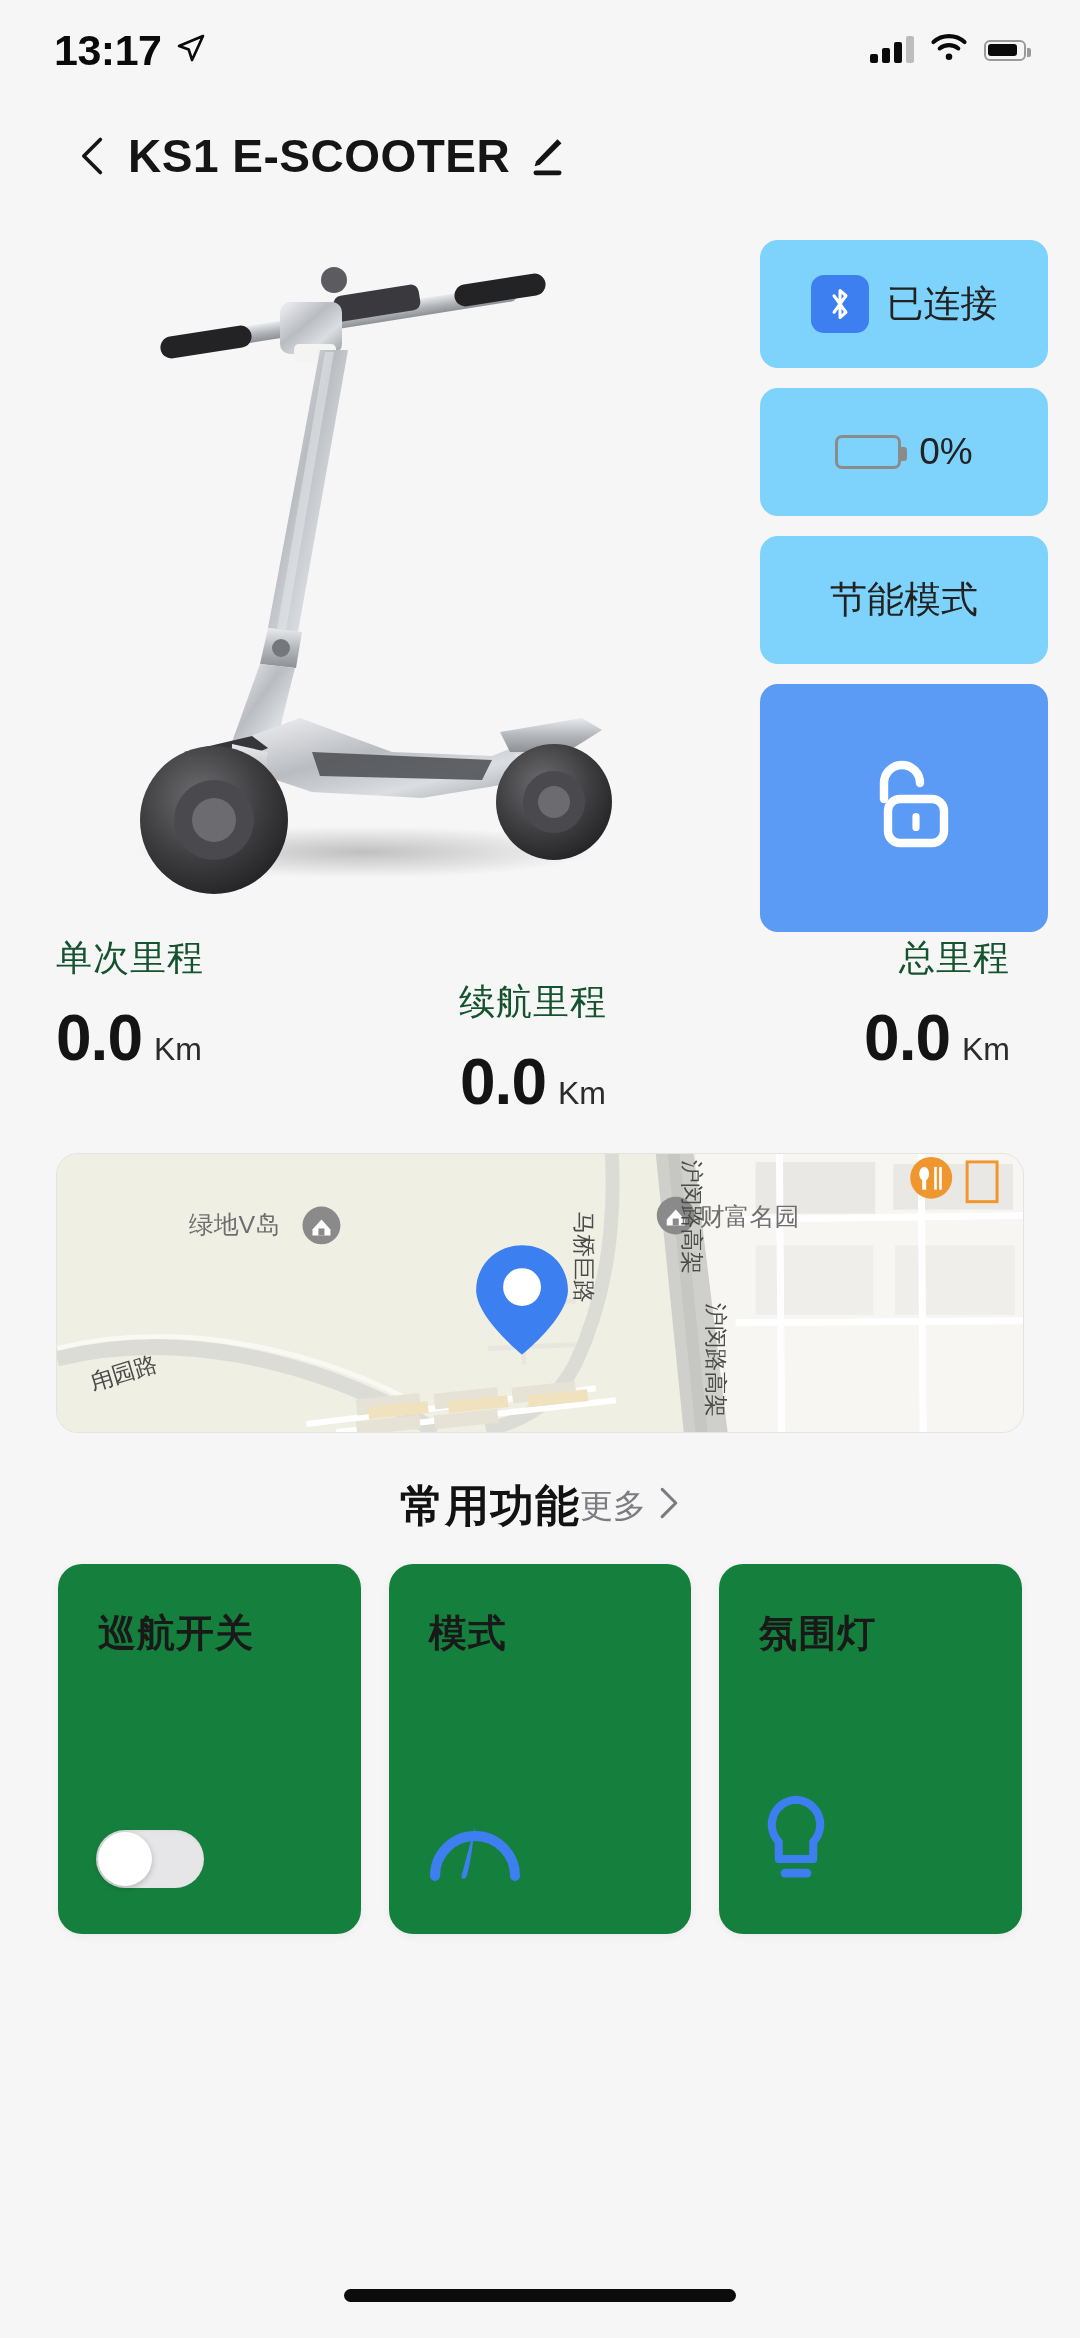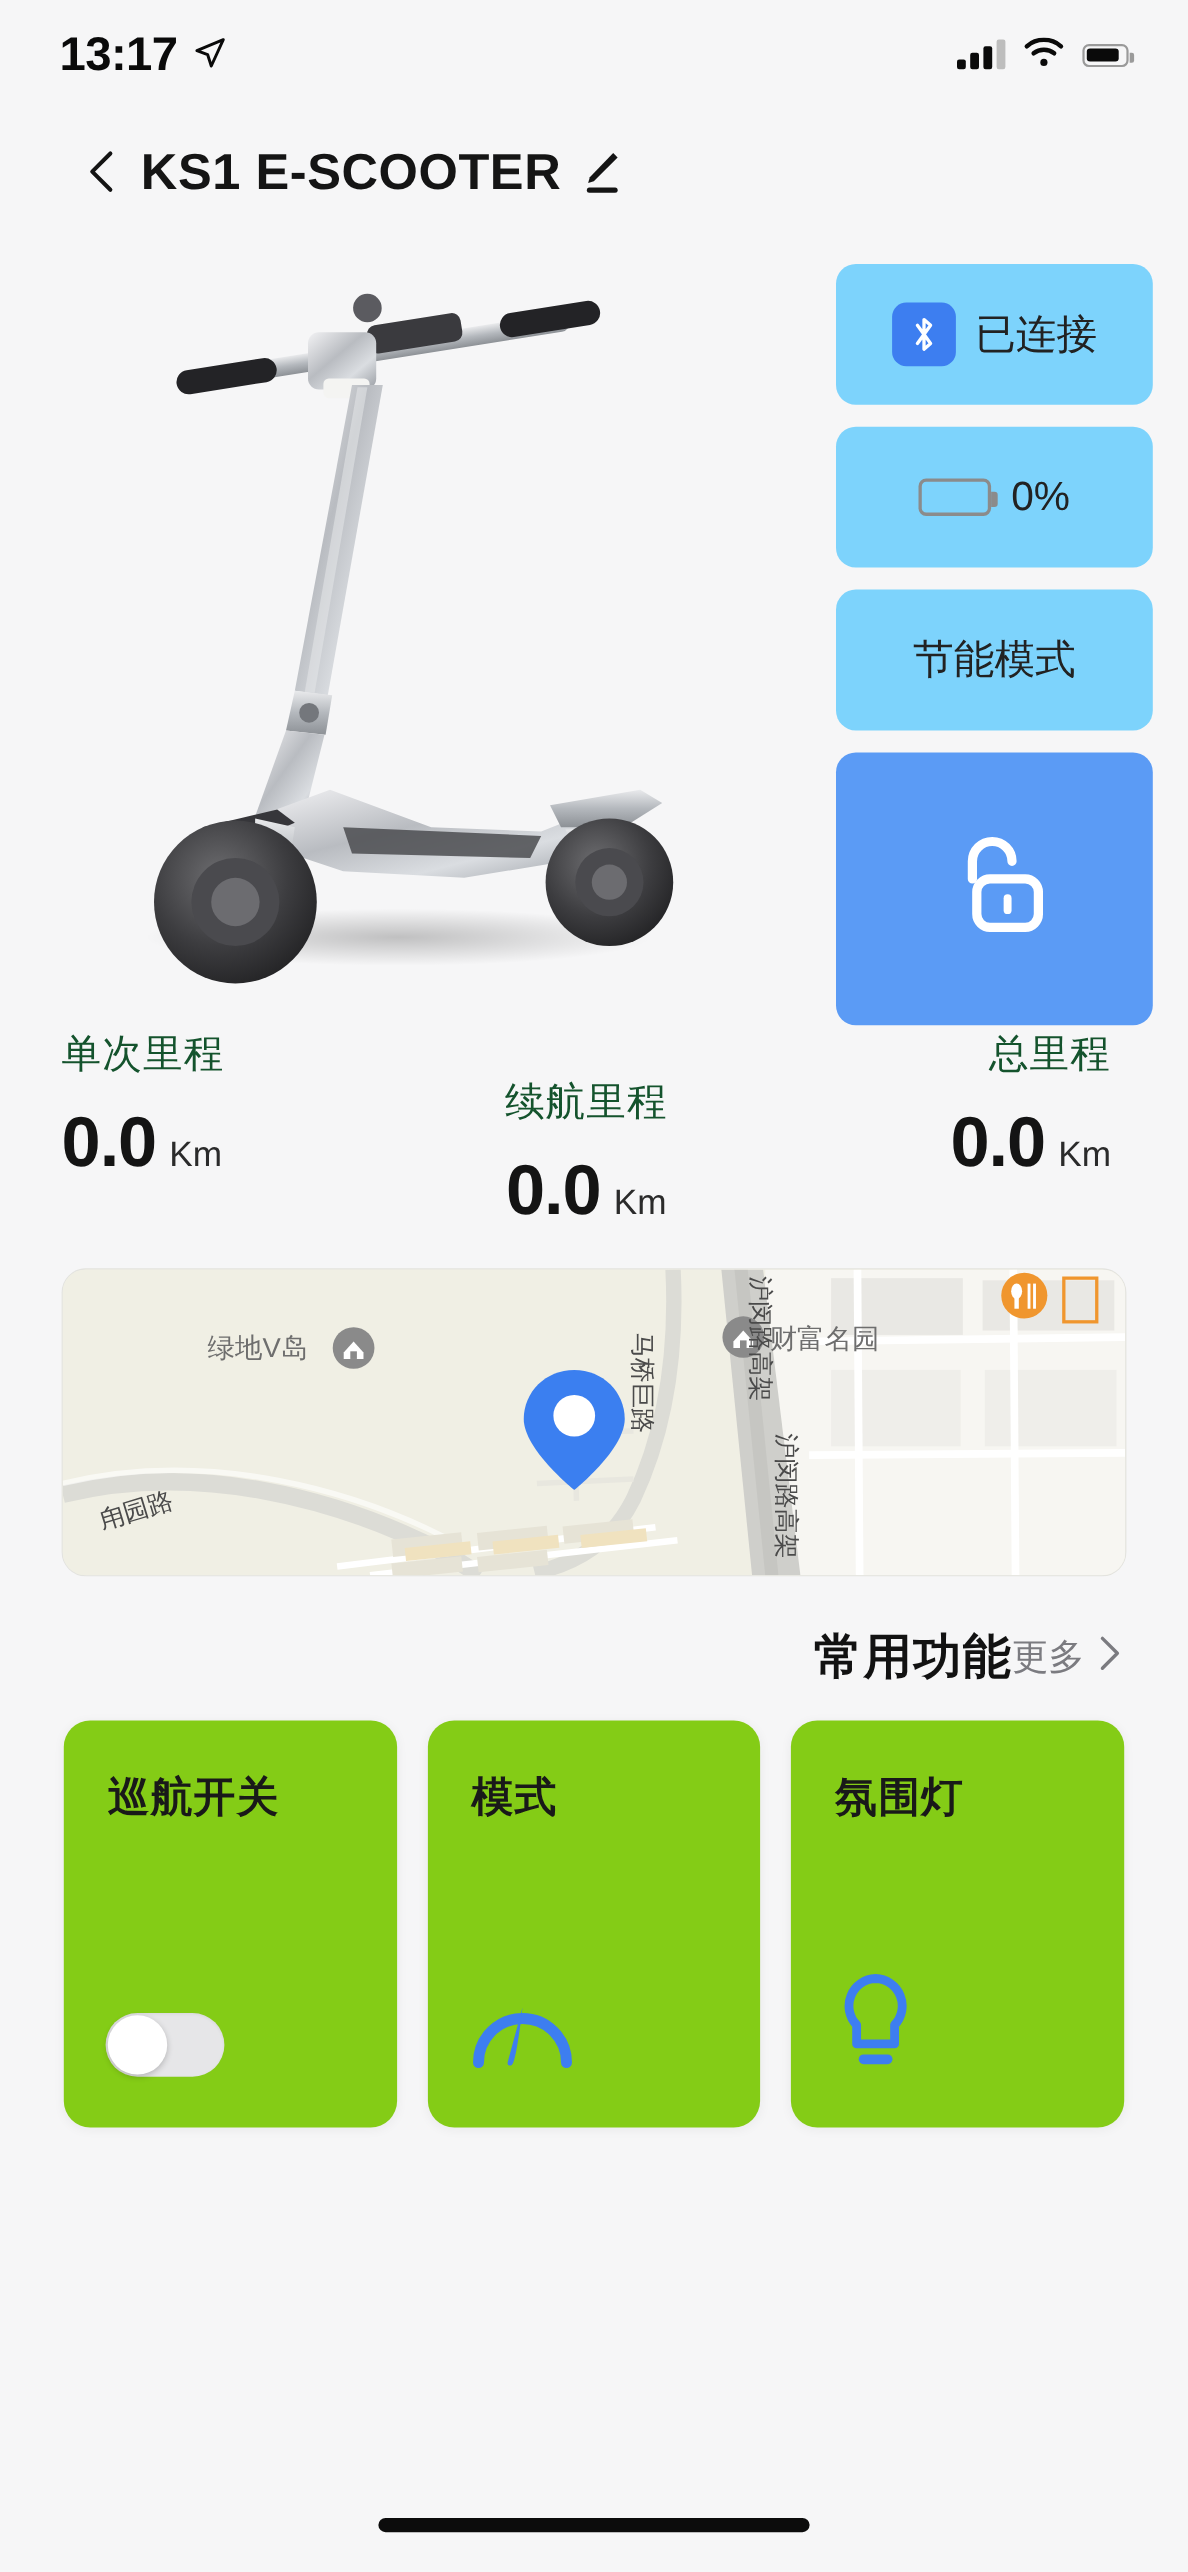--- a/index.html
+++ b/index.html
@@ -87,32 +87,32 @@
     position:relative; background:#f0efe4;
     border:1px solid #e3e3df;
   }
   .map-svg{ position:absolute; inset:0; width:100%; height:100%; }
   .poi-label{ font-size:25px; fill:#6e6e6e; font-family:"Liberation Sans",sans-serif; }
   .road-label{ font-size:23px; fill:#4a4a4a; font-family:"Liberation Sans",sans-serif; }
 
   
   .sec-head{
     margin-top:44px; padding:0 60px;
-    display:flex; align-items:center; justify-content:flex-end;
+    display:flex; align-items:center; justify-content:center;
   }
   .sec-title{ font-size:44px; font-weight:700; color:#121212; letter-spacing:1px; }
   .sec-more{ display:flex; align-items:center; gap:12px; font-size:33px; color:#7b7b80; }
 
   
   .cards{
     margin-top:28px; padding:0 58px;
     display:flex; gap:28px;
   }
   .fn-card{
-    flex:1; height:370px; background:#84cc16; border-radius:24px;
+    flex:1; height:370px; background:#15803d; border-radius:24px;
     box-shadow:0 2px 10px rgba(0,0,0,0.05);
     padding:44px 0 0 40px; position:relative;
   }
   .fn-title{ font-size:38px; font-weight:600; color:#191919; letter-spacing:1px; }
   .fn-icon{ position:absolute; left:38px; bottom:46px; }
   .toggle{
     width:108px; height:58px; border-radius:29px; background:#e6e6e8;
     position:relative; box-shadow:inset 0 1px 3px rgba(0,0,0,0.07);
   }
   .toggle .knob{

